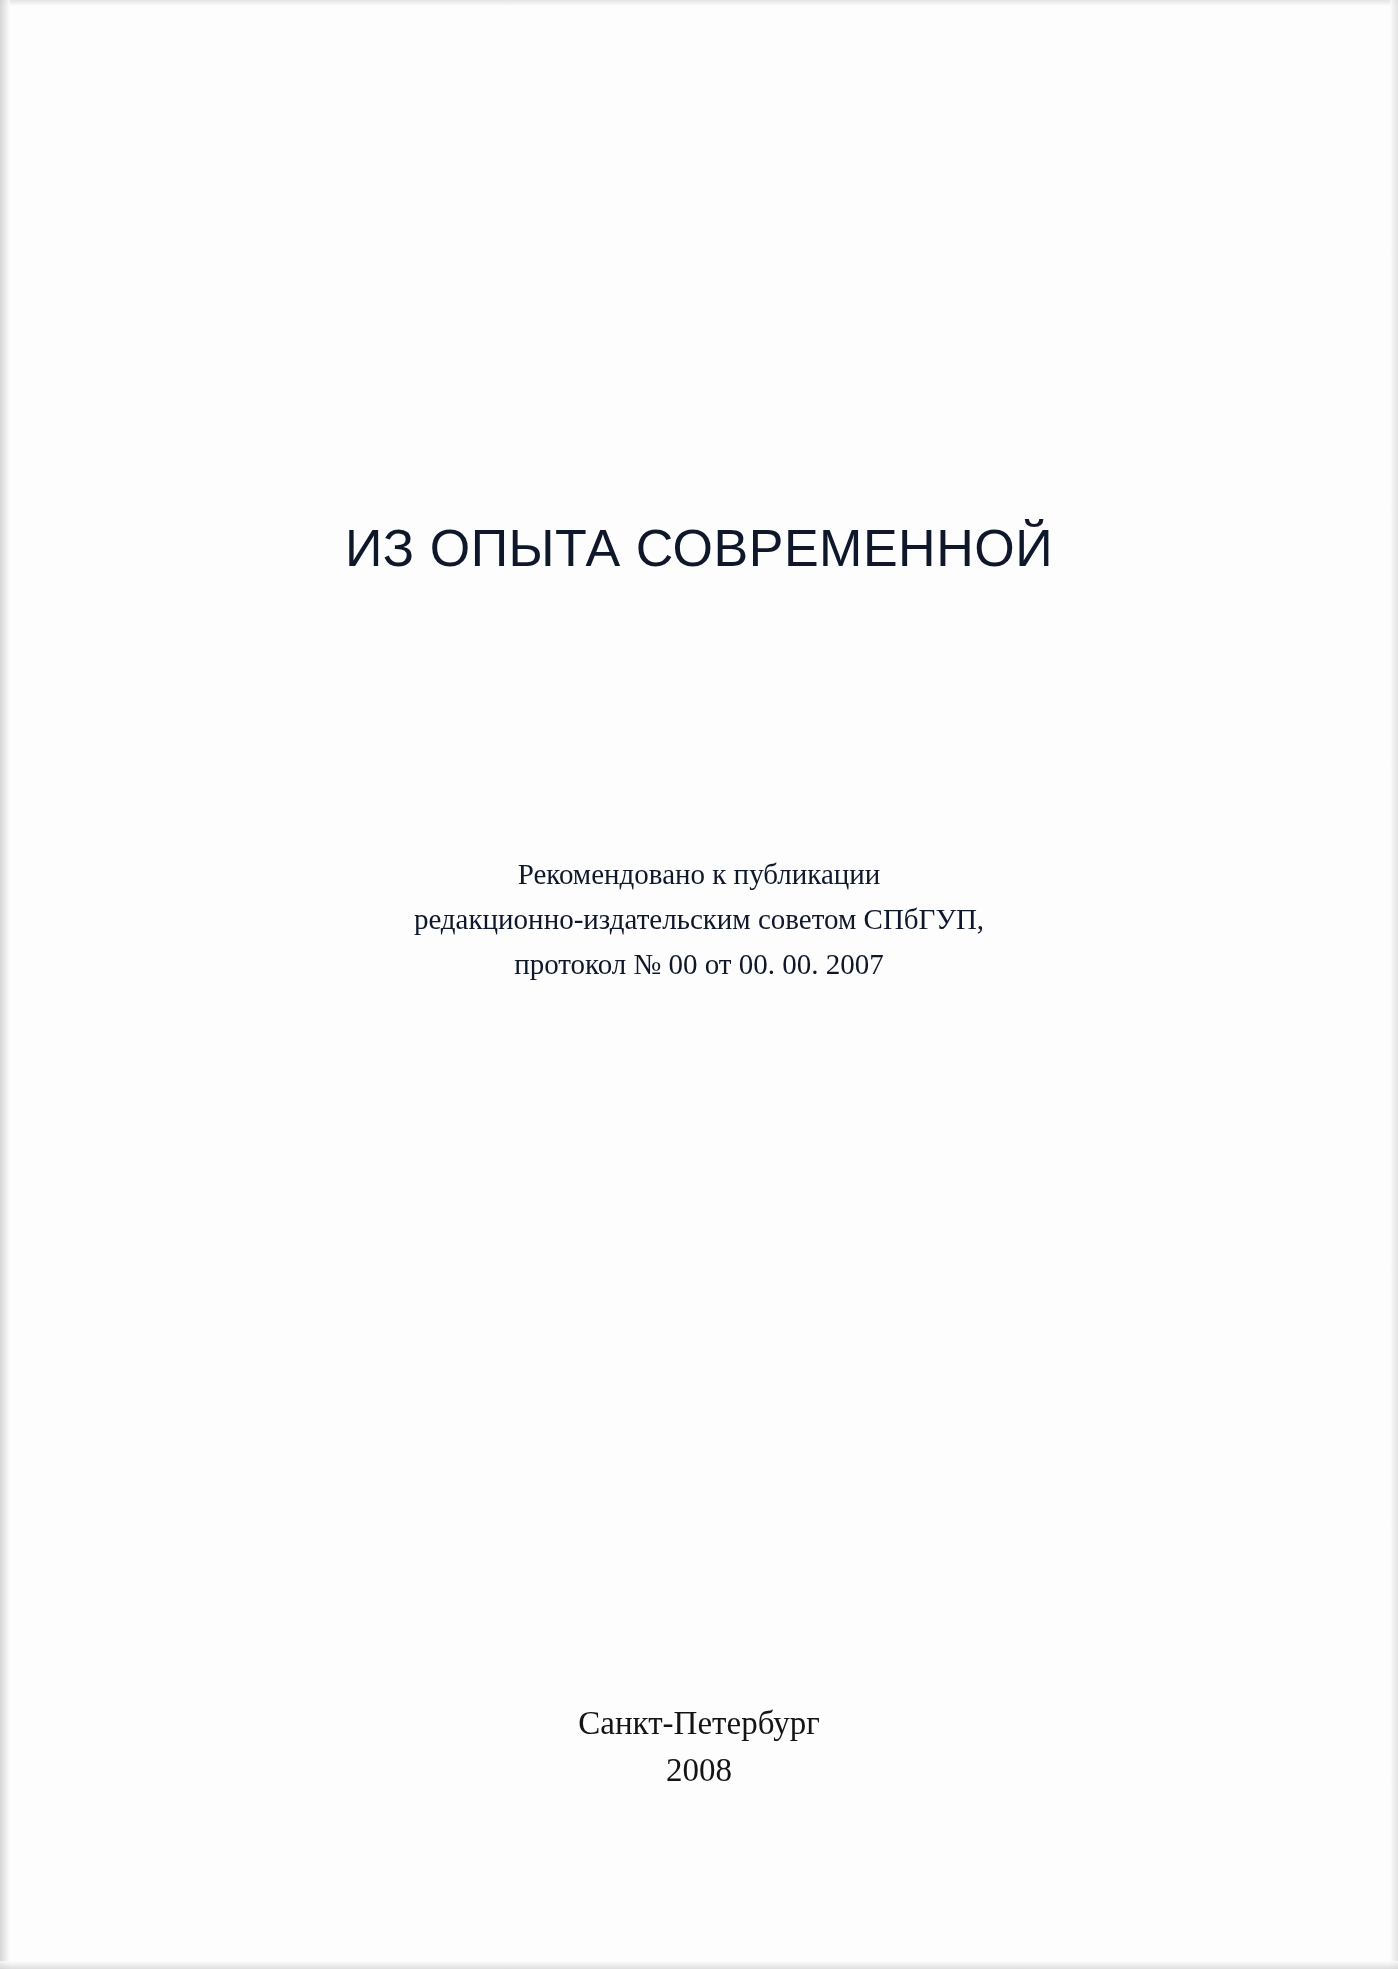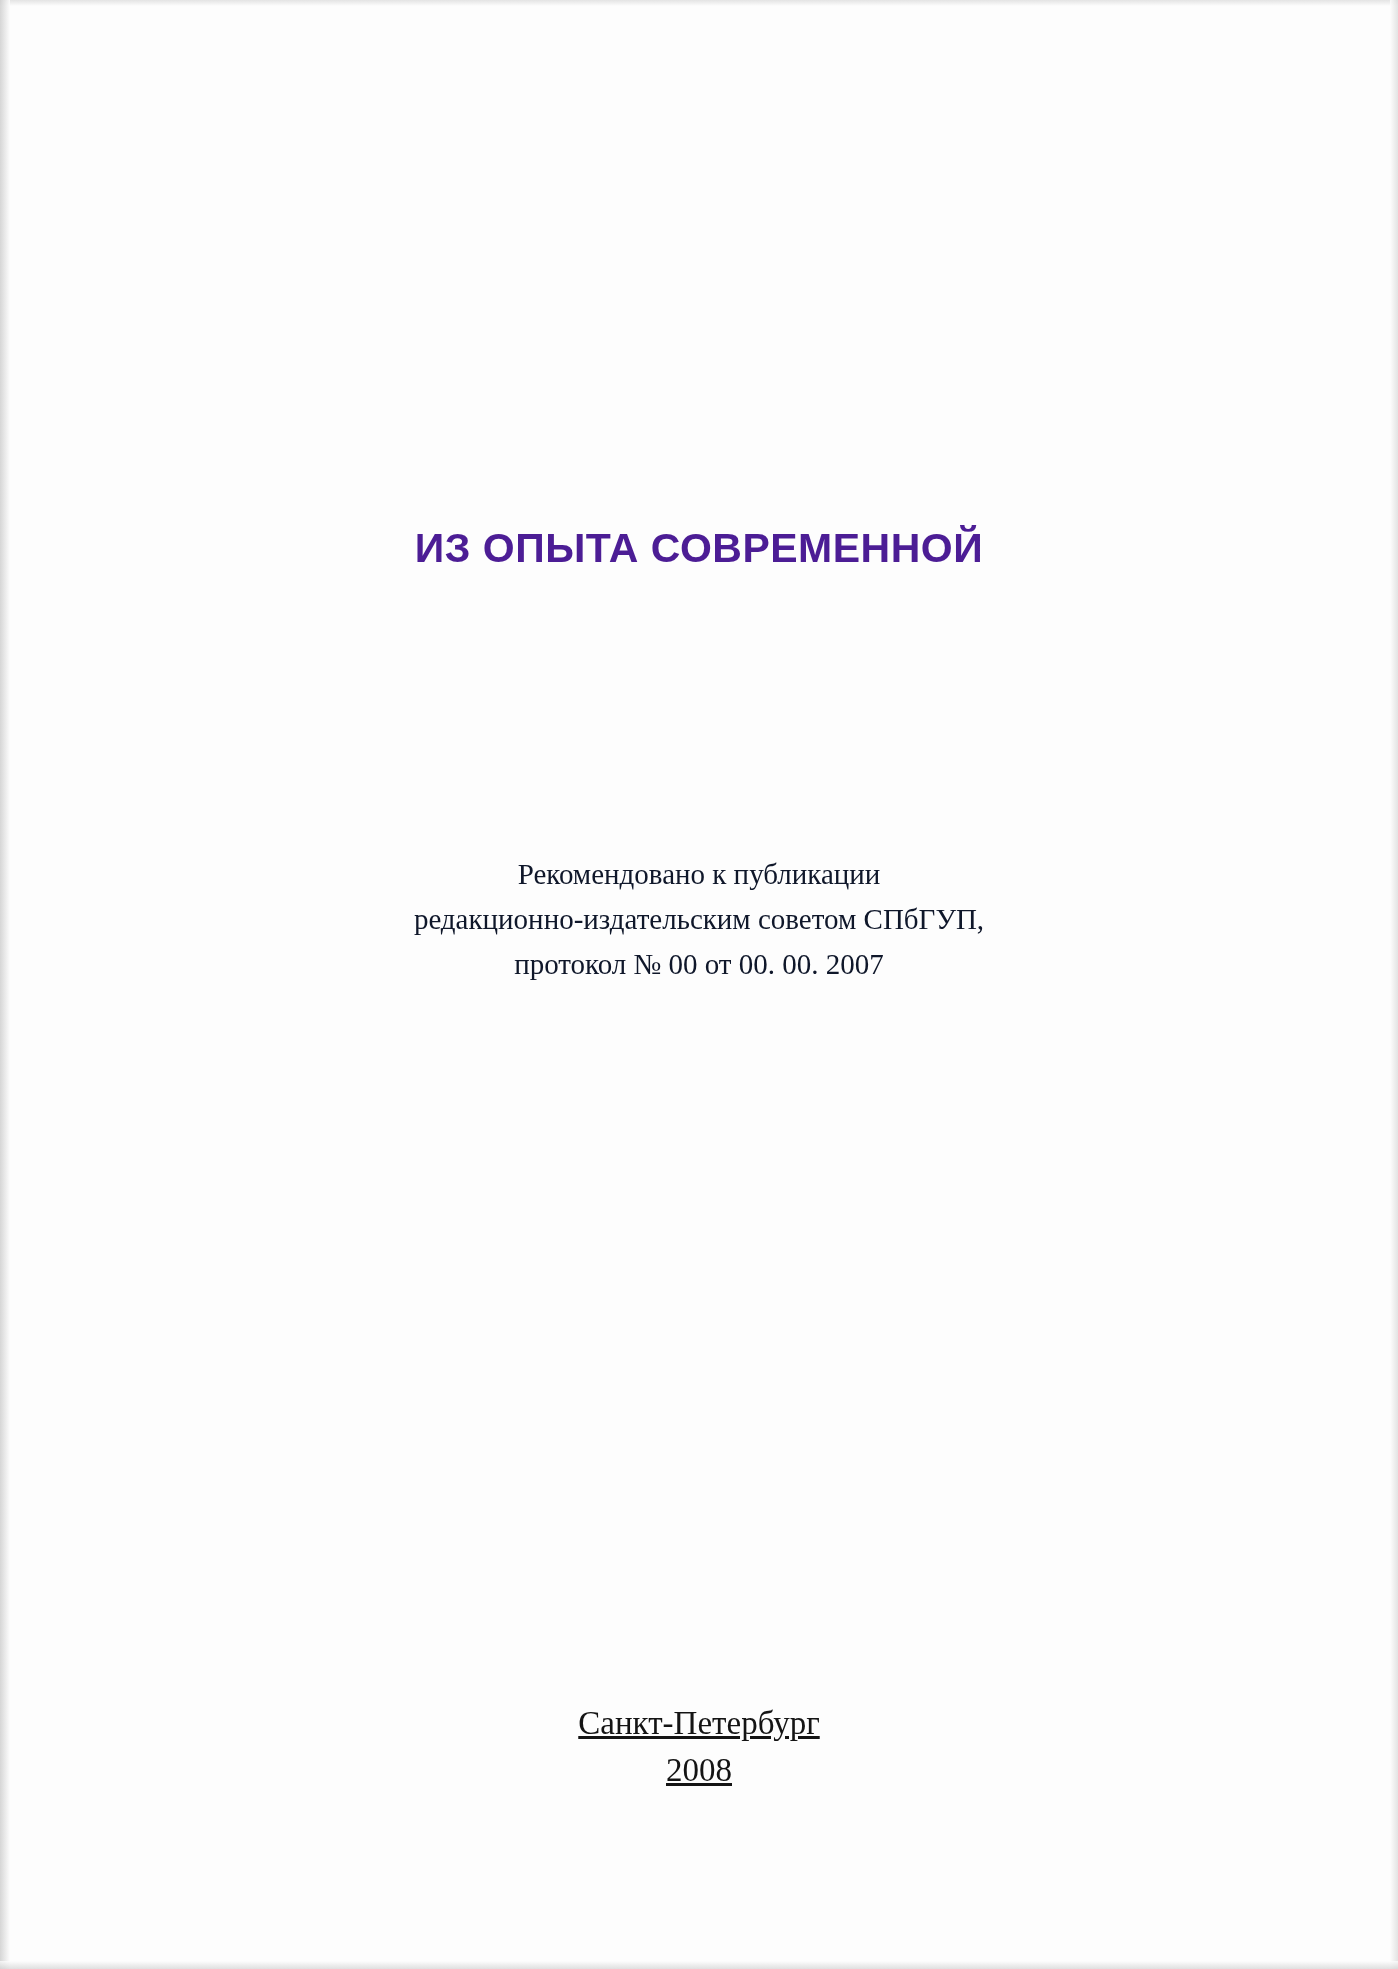--- a/index.html
+++ b/index.html
@@ -67,25 +67,25 @@
 
   .title-block {
     position: absolute;
     top: 516px;
     left: 0;
     width: 100%;
     text-align: center;
   }
   .title-line {
     font-family: "Liberation Sans", sans-serif;
-    font-weight: bold;
-    font-size: 41px;
+    font-weight: normal;
+    font-size: 52px;
     letter-spacing: 0.5px;
     line-height: 64px;
-    color: #4c1d95;
+    color: #0f172a;
   }
 
   .subtitle {
     position: absolute;
     top: 690px;
     left: 0;
     width: 100%;
     text-align: center;
     font-family: "Liberation Sans", sans-serif;
     font-weight: bold;
@@ -109,21 +109,20 @@
   .imprint {
     position: absolute;
     top: 1700px;
     left: 0;
     width: 100%;
     text-align: center;
     font-family: "Liberation Serif", serif;
     font-size: 33px;
     line-height: 47px;
     color: #141414;
-    text-decoration: underline;
   }
 </style>
 </head>
 <body>
 
 <div class="page">
   <div class="edge-top"></div>
   <div class="edge-left"></div>
   <div class="edge-right"></div>
   <div class="edge-bottom"></div>

